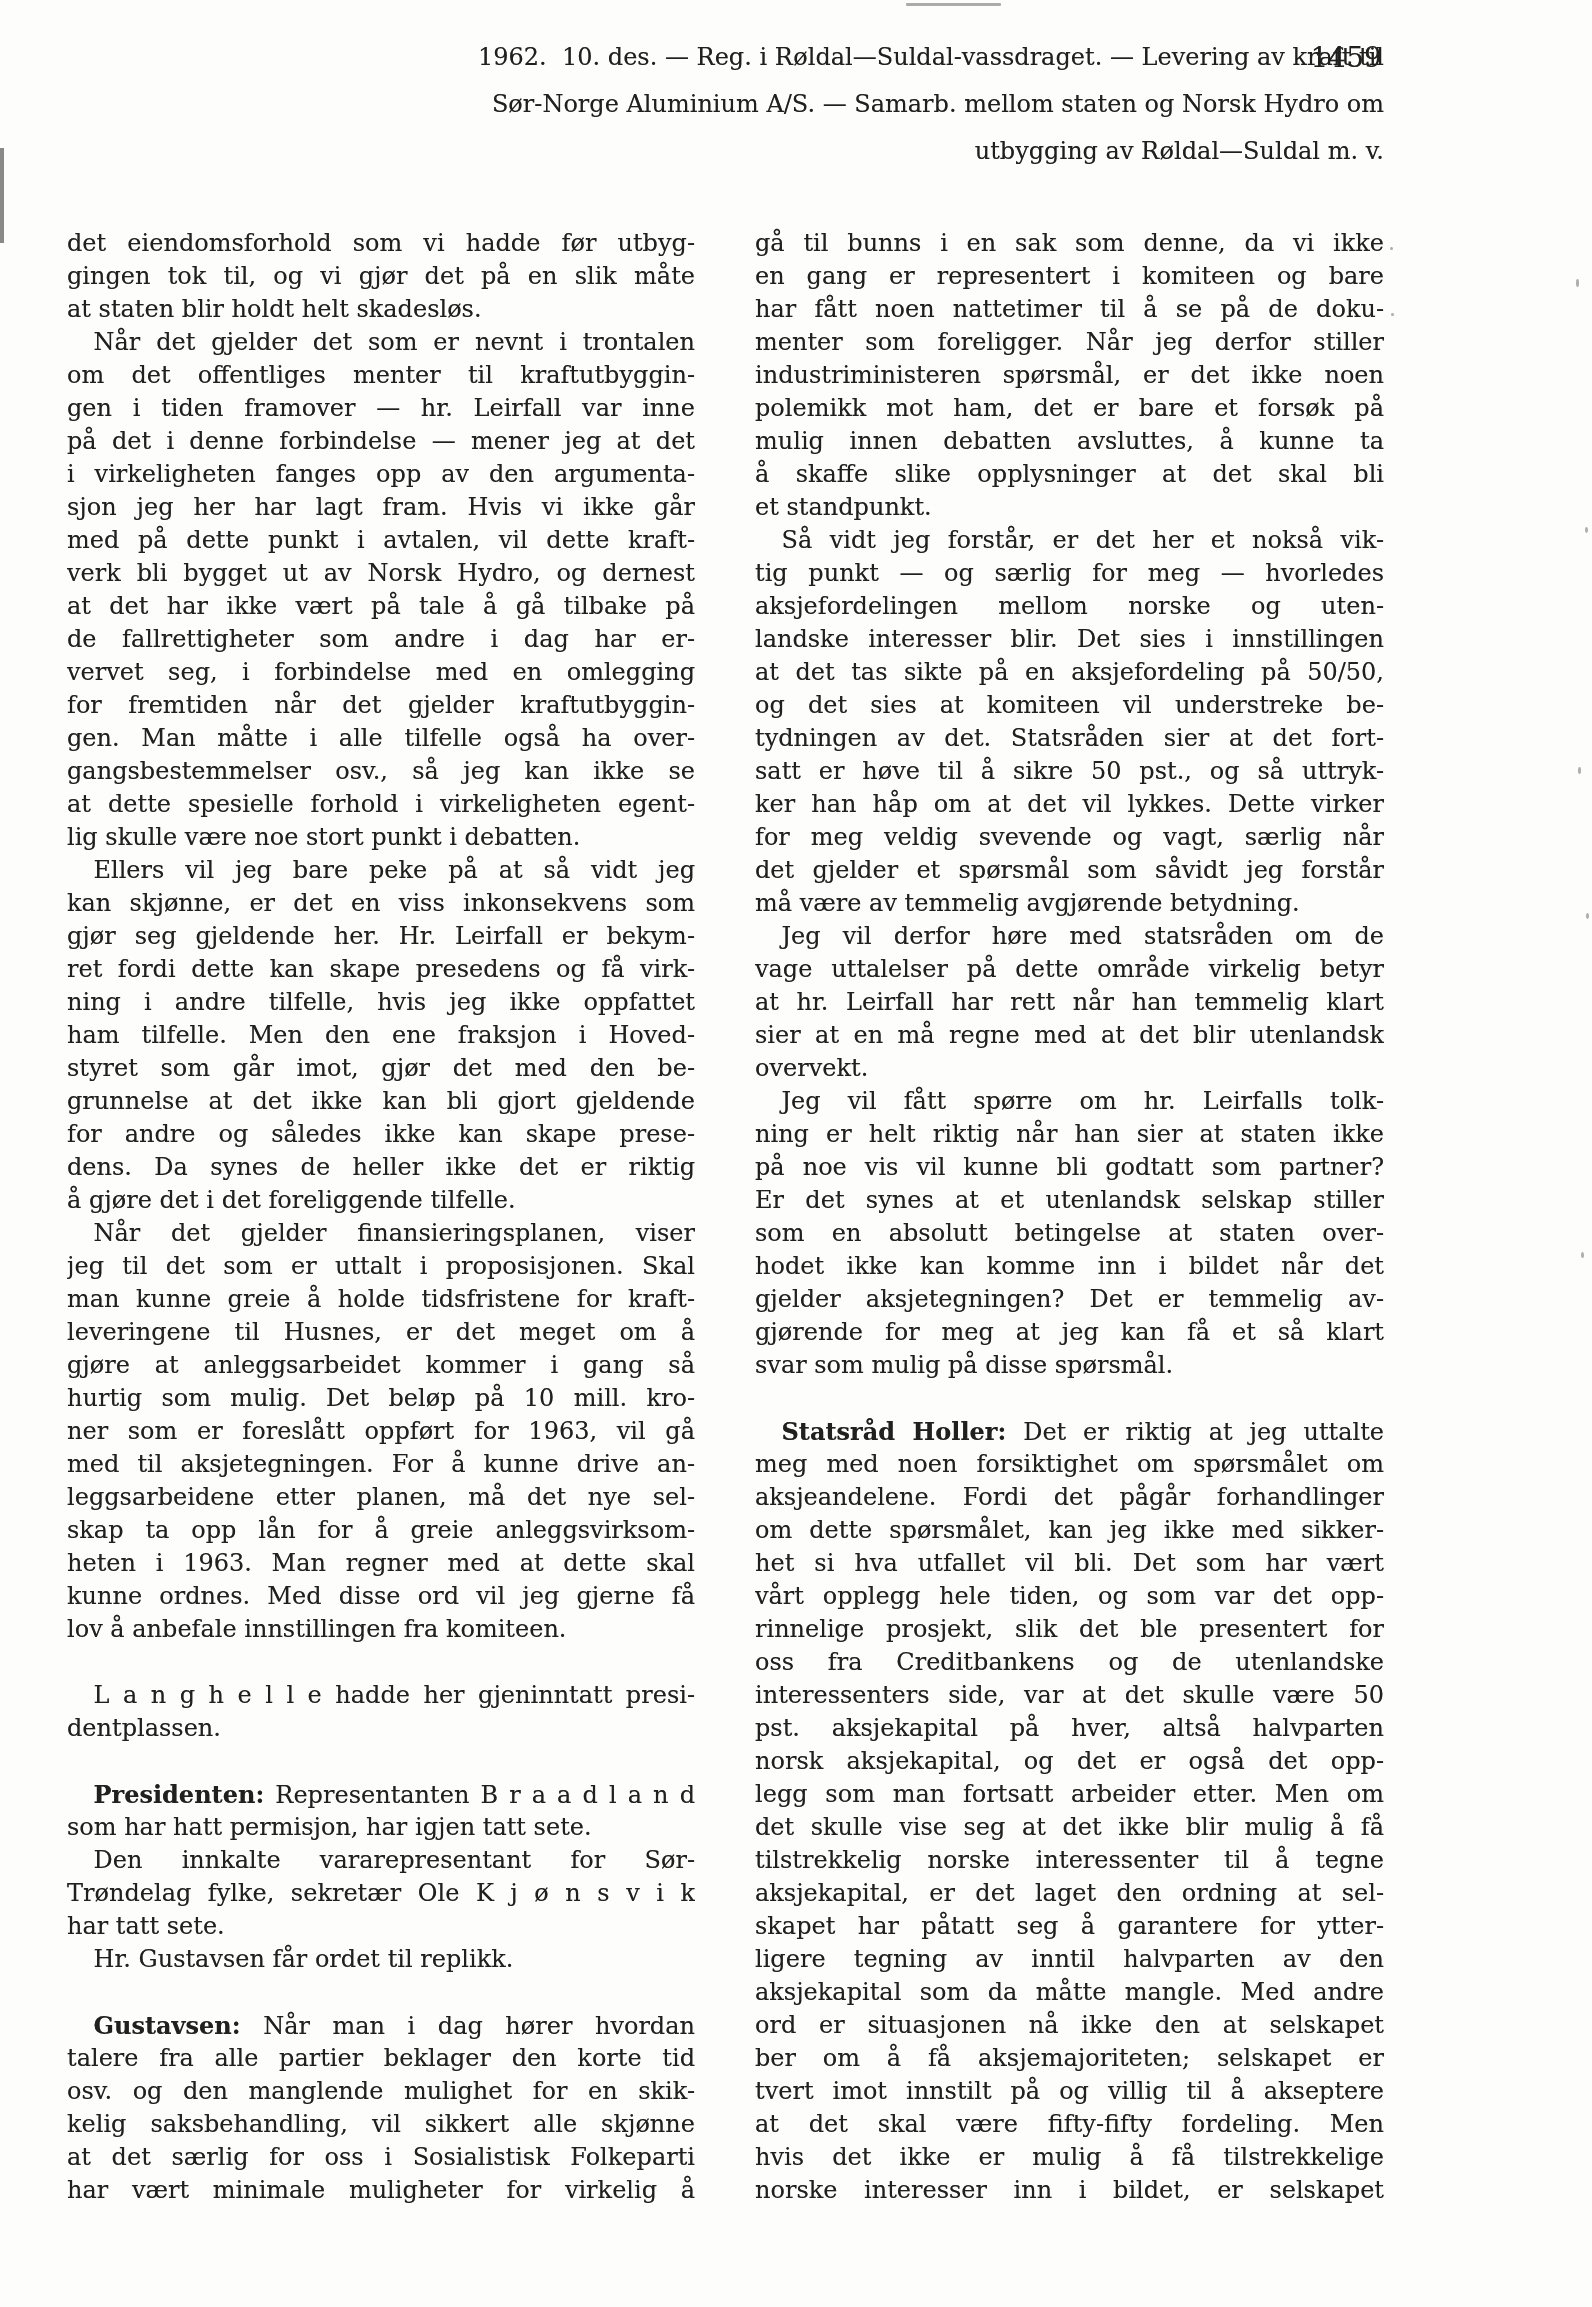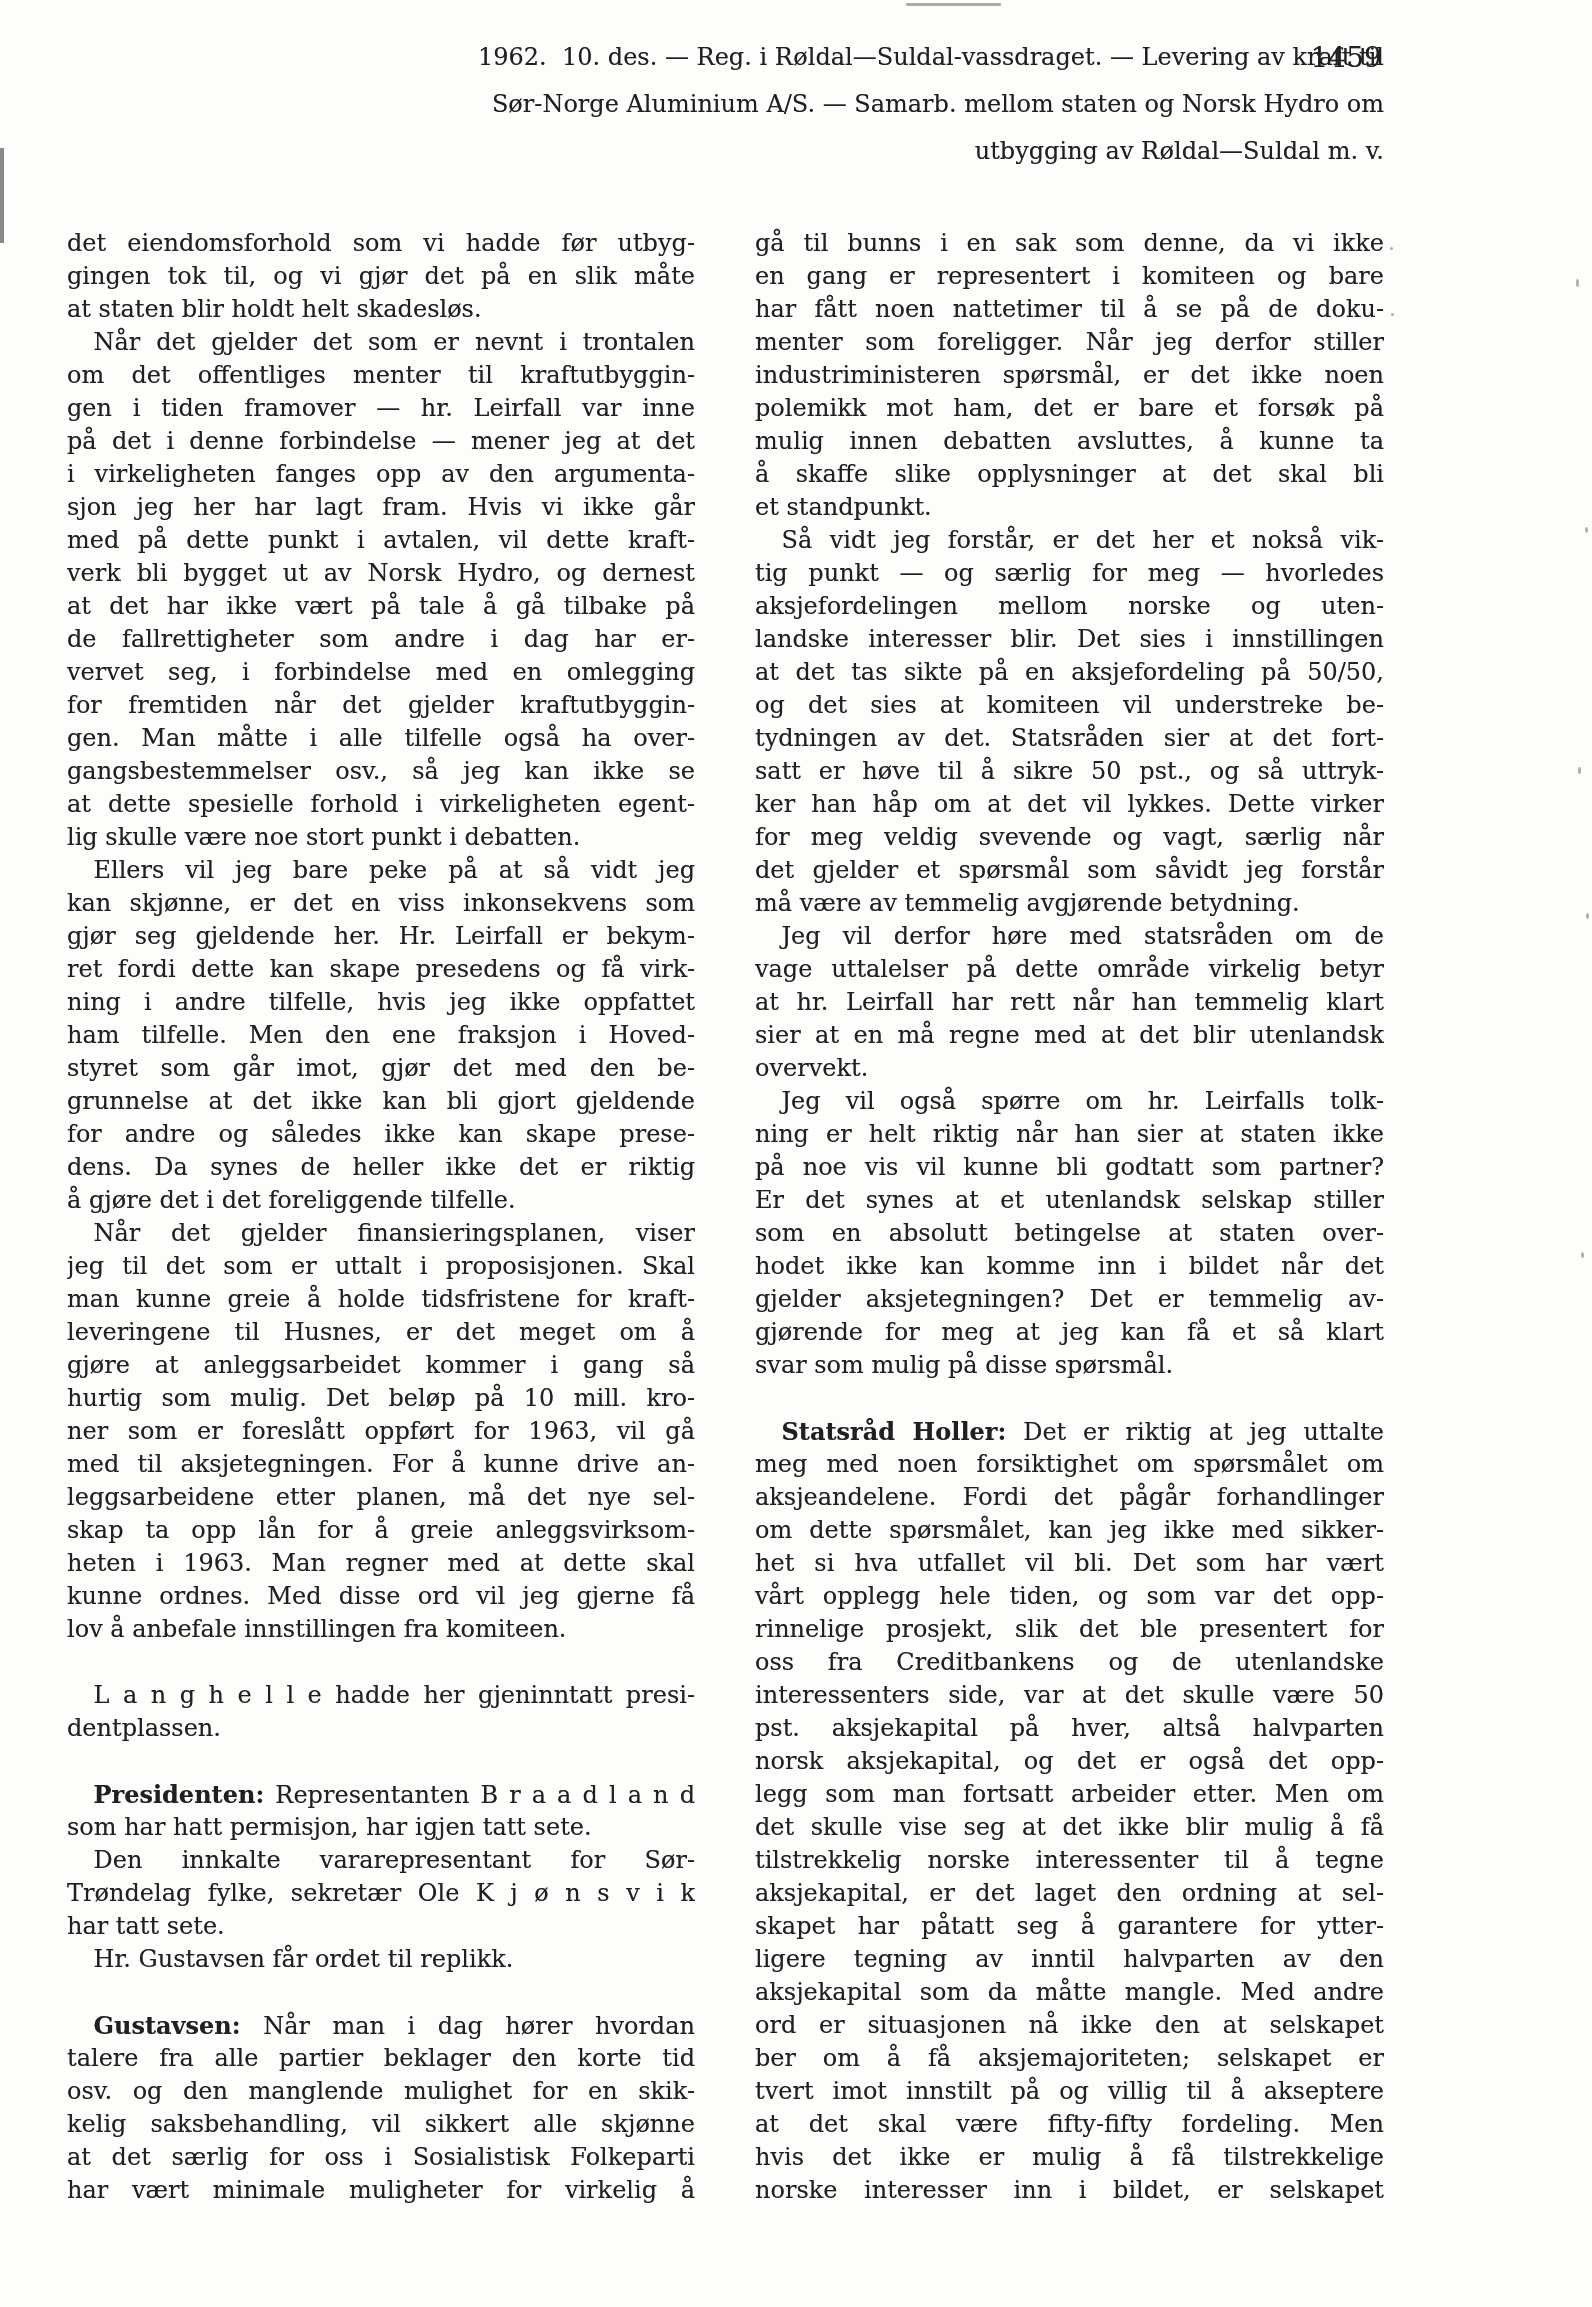--- a/index.html
+++ b/index.html
@@ -186,21 +186,21 @@
           <div class="line last">må være av temmelig avgjørende betydning.</div>
         </div>
         <div class="para">
           <div class="line indent">Jeg vil derfor høre med statsråden om de</div>
           <div class="line">vage uttalelser på dette område virkelig betyr</div>
           <div class="line">at hr. Leirfall har rett når han temmelig klart</div>
           <div class="line">sier at en må regne med at det blir utenlandsk</div>
           <div class="line last">overvekt.</div>
         </div>
         <div class="para">
-          <div class="line indent">Jeg vil også spørre om hr. Leirfalls tolk-</div>
+          <div class="line indent">Jeg vil fått spørre om hr. Leirfalls tolk-</div>
           <div class="line">ning er helt riktig når han sier at staten ikke</div>
           <div class="line">på noe vis vil kunne bli godtatt som partner?</div>
           <div class="line">Er det synes at et utenlandsk selskap stiller</div>
           <div class="line">som en absolutt betingelse at staten over-</div>
           <div class="line">hodet ikke kan komme inn i bildet når det</div>
           <div class="line">gjelder aksjetegningen? Det er temmelig av-</div>
           <div class="line">gjørende for meg at jeg kan få et så klart</div>
           <div class="line last">svar som mulig på disse spørsmål.</div>
         </div>
         <div class="gap"></div>

